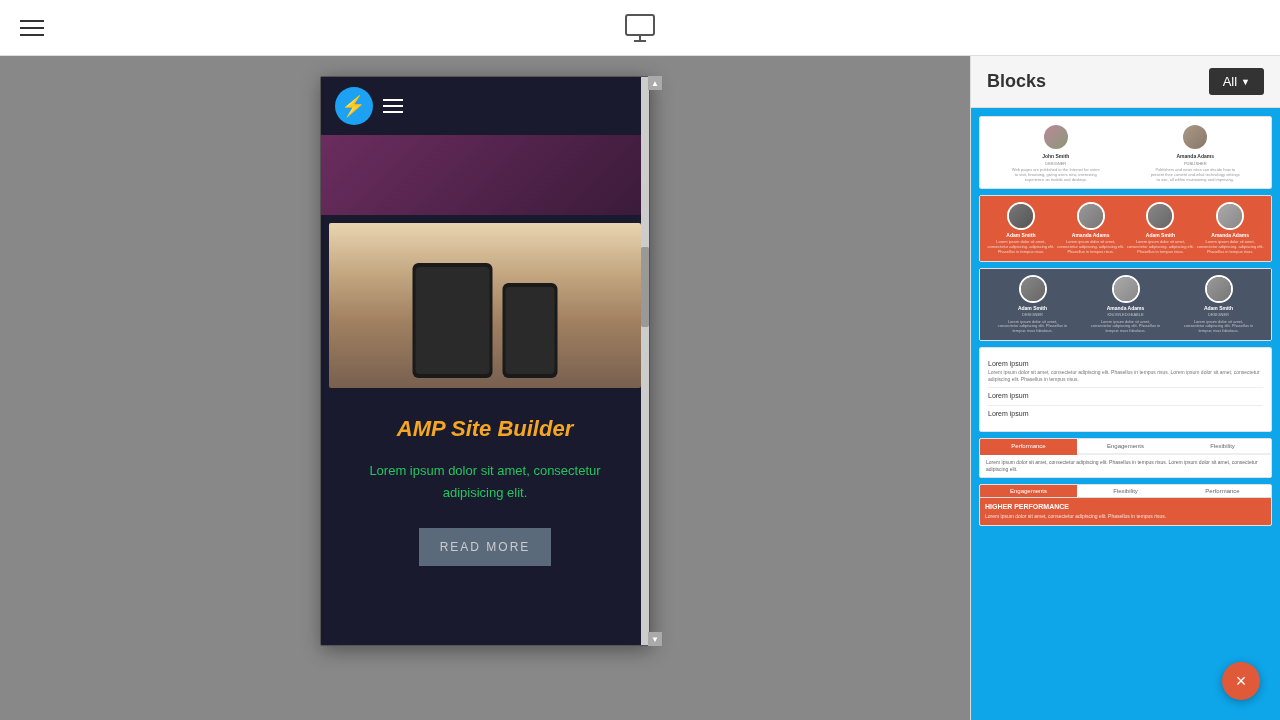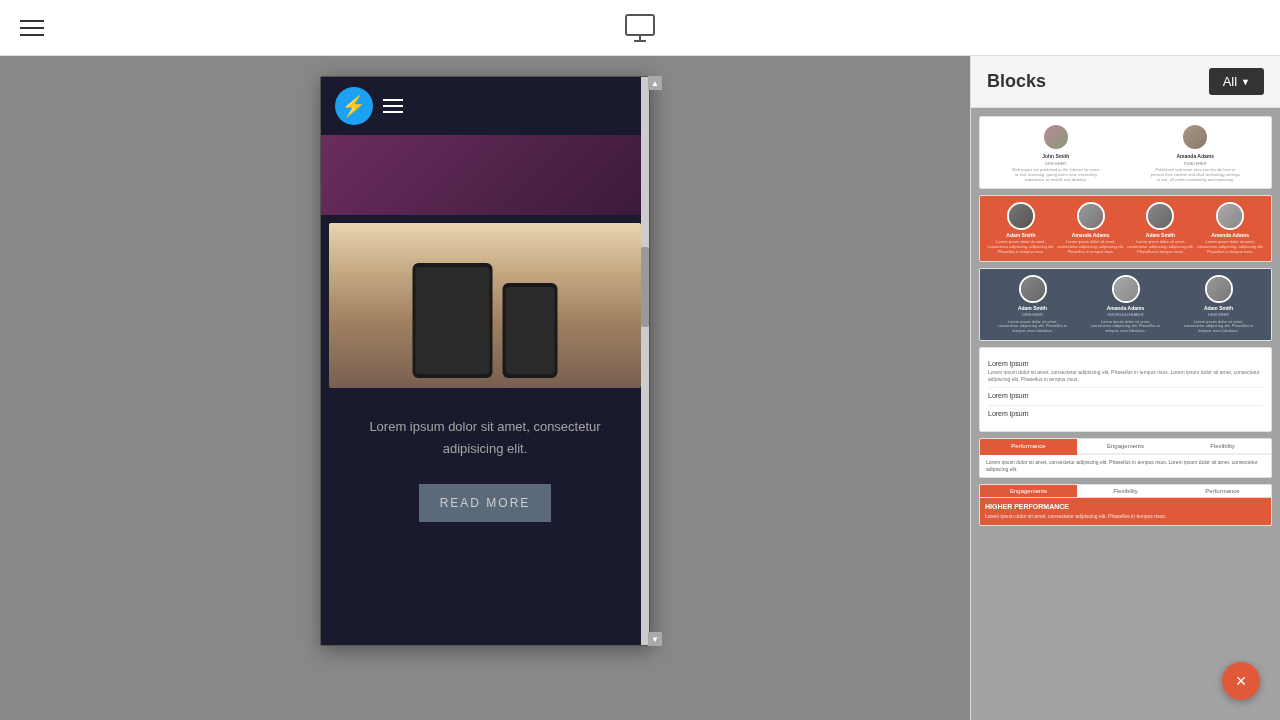--- a/index.html
+++ b/index.html
@@ -187,21 +187,21 @@
       background: #1a1a2e;
     }
     .preview-title {
       color: #f5a623;
       font-size: 22px;
       font-weight: 600;
       margin-bottom: 18px;
       font-style: italic;
     }
     .preview-description {
-      color: #a3a3a3;
+      color: #22c55e;
       font-size: 13px;
       line-height: 1.7;
       margin-bottom: 24px;
     }
     .preview-btn {
       display: inline-block;
       padding: 12px 21px;
       background: #5a6a7a;
       color: #ccc;
       font-size: 12px;
@@ -225,21 +225,21 @@
       color: #fff;
       cursor: pointer;
       z-index: 20;
     }
     .scroll-up-arrow { top: 0; }
     .scroll-down-arrow { bottom: 0; }
 
     
     .right-panel {
       width: 310px;
-      background: #a3a3a3;
+      background: #0ea5e9;
       border-left: 1px solid #ddd;
       display: flex;
       flex-direction: column;
       overflow: hidden;
       position: relative;
     }
 
     .panel-header {
       display: flex;
       align-items: center;
@@ -537,20 +537,21 @@
             <div class="phone-device phone-large">
               <div class="phone-device-screen"></div>
             </div>
             <div class="phone-device phone-small">
               <div class="phone-device-screen"></div>
             </div>
           </div>
         </div>
 
         <div class="preview-content">
+          <div class="preview-title">AMP Site Builder</div>
           <div class="preview-description">Lorem ipsum dolor sit amet, consectetur adipisicing elit.</div>
           <button class="preview-btn">READ MORE</button>
         </div>
       </div>
     </div>
   </div>
 
   <div class="right-panel">
 
     <div class="panel-header">

